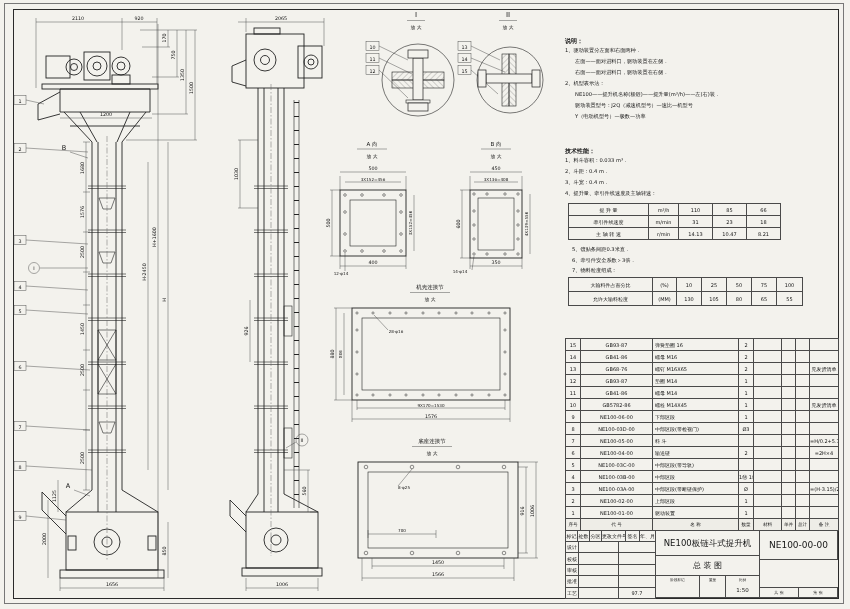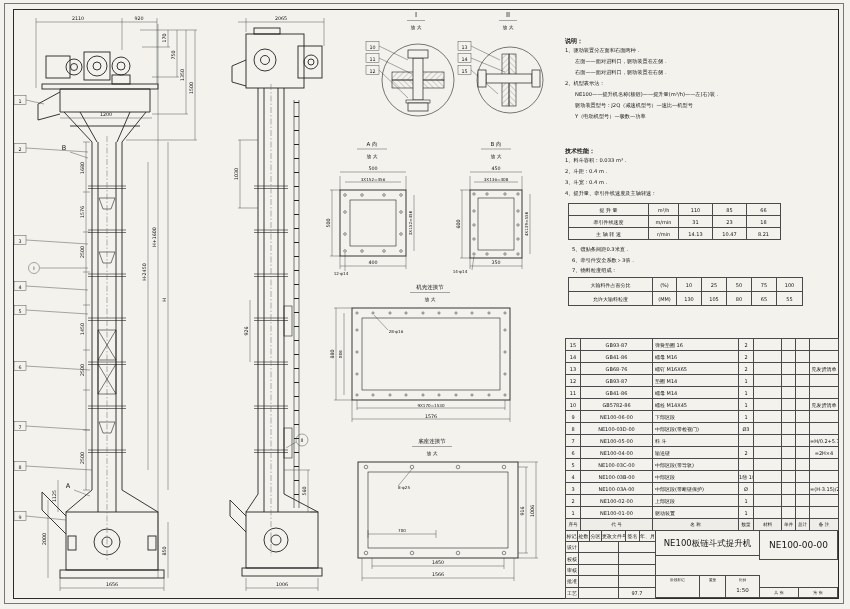--- a/index.html
+++ b/index.html
@@ -722,20 +722,21 @@
         </tr>
           <tr>
           <td>工艺</td>
           <td></td>
           <td>97.7</td>
         </tr>
         </tbody>
     </table>
 
     <div class="tb-cell" style="left:90px;top:0;width:105px;height:26px;font-size:8.5px;line-height:24px;">NE100板链斗式提升机</div>
+    <div class="tb-cell" style="left:90px;top:25px;width:105px;height:21px;font-size:8px;line-height:19px;">总 装 图</div>
 
     <div class="tb-cell" style="left:90px;top:45px;width:45px;height:23px;">
       <div style="font-size:3.6px;line-height:8px;">阶段标记</div>
     </div>
     <div class="tb-cell" style="left:134px;top:45px;width:27px;height:23px;">
       <div style="font-size:3.6px;line-height:8px;">重量</div>
     </div>
     <div class="tb-cell" style="left:160px;top:45px;width:35px;height:23px;">
       <div style="font-size:3.6px;line-height:8px;">比例</div>
       <div style="font-size:5.5px;line-height:12px;">1:50</div>

